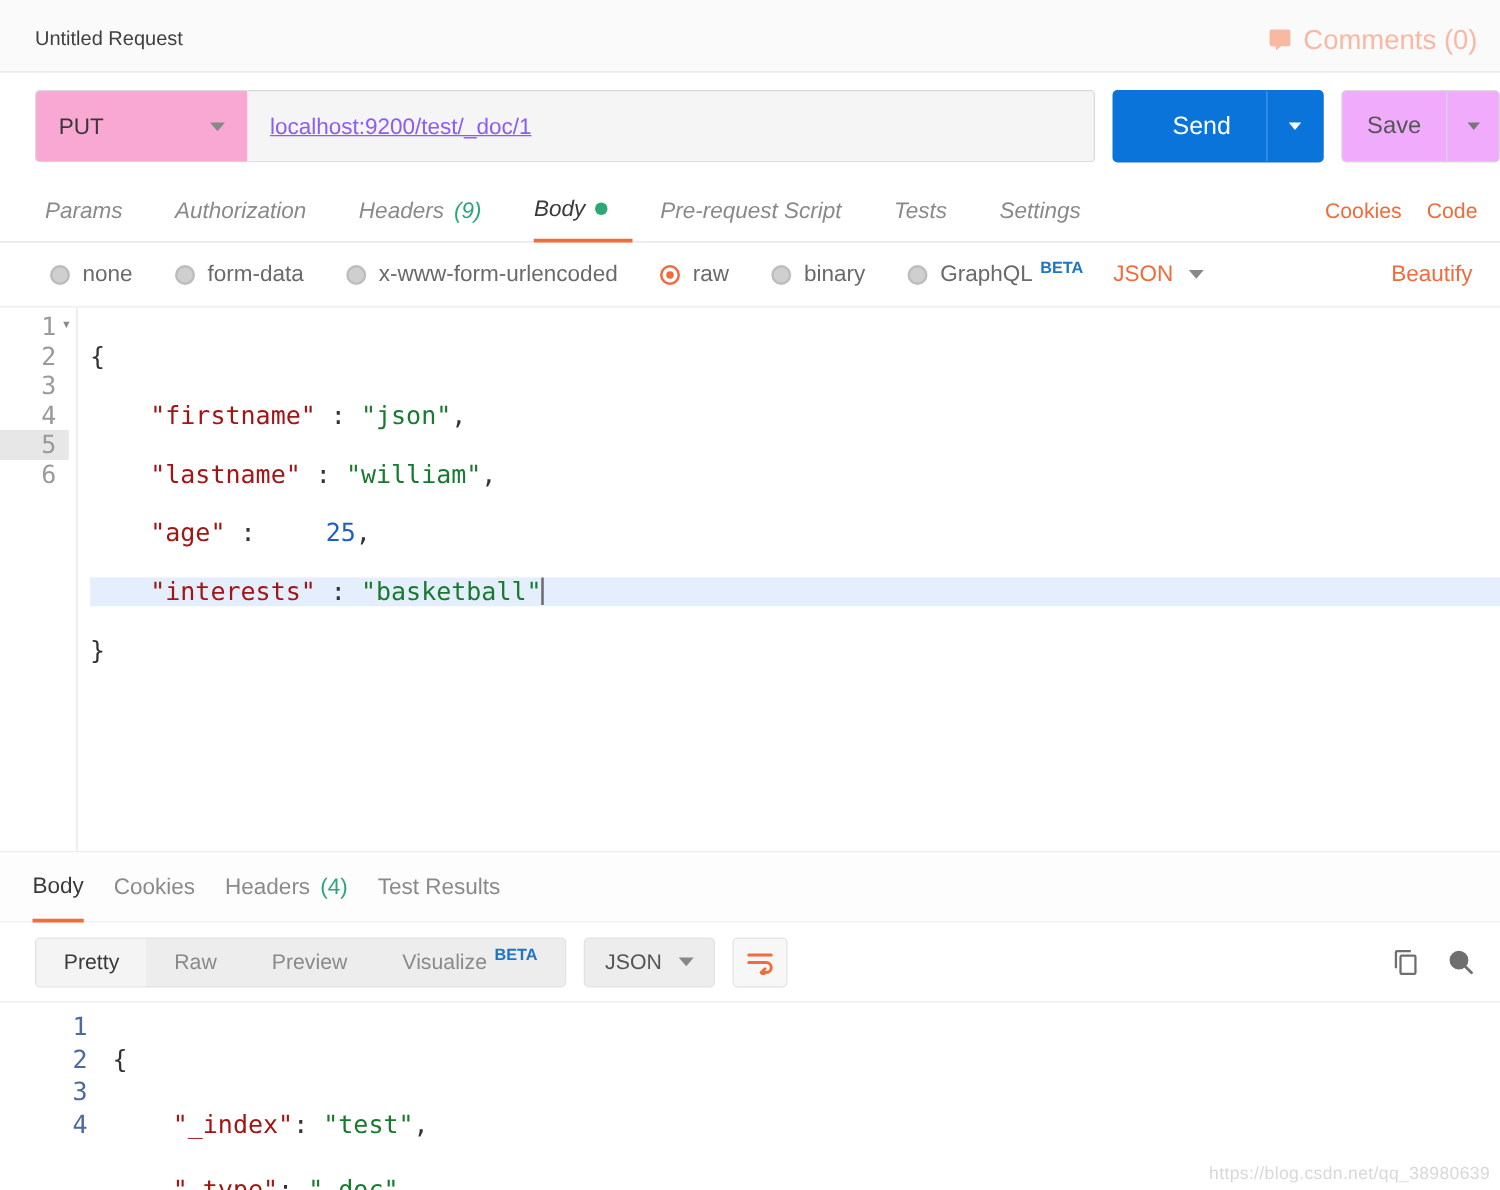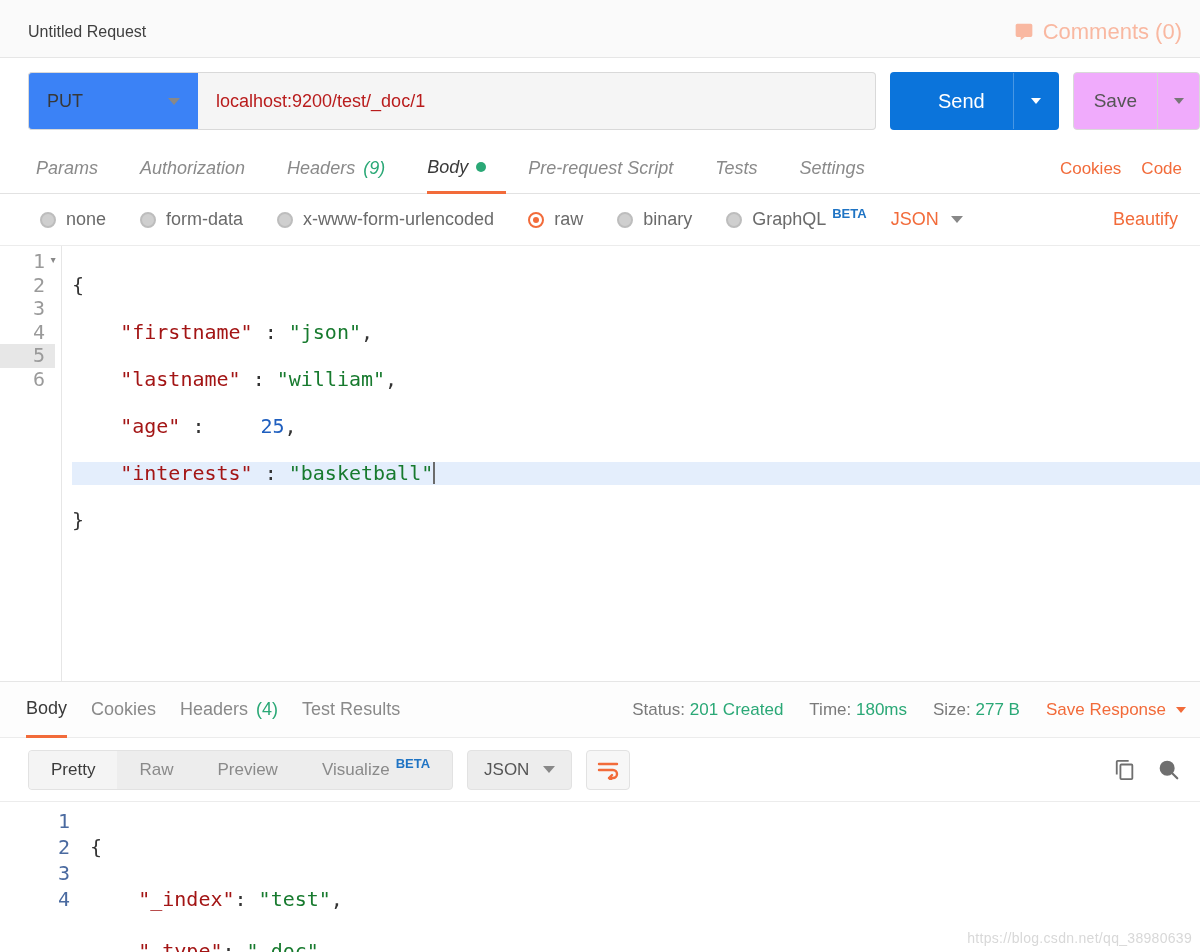--- a/index.html
+++ b/index.html
@@ -25,35 +25,35 @@
   .comments { display:flex; align-items:center; gap:8px; color:#f9b8a1; font-size:22px; }
   .comments svg { fill:#f9b8a1; }
   .reqrow {
     display:flex; align-items:stretch; gap:14px;
     padding: 14px 0 14px 28px;
   }
   .method-url { display:flex; flex:1; }
   .method-select {
     display:flex; align-items:center; justify-content:space-between;
     width:170px; padding:0 18px;
-    background:#3b82f6; border:1px solid #d9d9d9; border-right:none;
+    background:#f9a8d4; border:1px solid #d9d9d9; border-right:none;
     border-radius:4px 0 0 4px;
     font-size:18px; color:#383838;
     font-weight:500;
   }
   .method-select .chev { color:#888; }
   .url-input {
     flex:1;
     border:1px solid #d9d9d9; border-left:none;
     border-radius:0 4px 4px 0;
     background:#f5f5f5;
     padding:0 18px;
-    font-size:18px; color:#b91c1c;
-    display:flex; align-items:center;
-    overflow:hidden; white-space:nowrap;
+    font-size:18px; color:#8b5cf6;
+    display:flex; align-items:center;
+    overflow:hidden; white-space:nowrap;text-decoration:underline;
   }
   .send-btn {
     display:flex; align-items:center;
     background:#0b74db; color:#fff;
     border-radius:4px;
     overflow:hidden;
   }
   .send-main { padding:0 28px; font-size:20px; font-weight:500; height:56px; display:flex; align-items:center;margin-left:20px; }
   .send-drop { width:46px; height:56px; display:flex; align-items:center; justify-content:center; border-left:1px solid rgba(255,255,255,.25); }
   .save-btn {
@@ -306,29 +306,20 @@
   <div class="rtab">
       <span>Cookies</span>
     </div>
   <div class="rtab">
       <span>Headers</span>
       <span class="count-green">(4)</span>
     </div>
   <div class="rtab">
       <span>Test Results</span>
     </div>
-  <div class="resp-meta">
-    <span><span>Status:</span>&nbsp;<span class="val">201 Created</span></span>
-    <span><span>Time:</span>&nbsp;<span class="val">180ms</span></span>
-    <span><span>Size:</span>&nbsp;<span class="val">277 B</span></span>
-    <span class="save-resp">
-      <span>Save Response</span>
-      <span class="chev-sm" style="color:#f26b3a"></span>
-    </span>
-  </div>
 </div>
 
 <div class="resp-toolbar">
   <div class="seg">
     <div class="sitem active">Pretty</div>
     <div class="sitem">Raw</div>
     <div class="sitem">Preview</div>
     <div class="sitem">
         <span>Visualize</span>
         <span class="beta">BETA</span>

